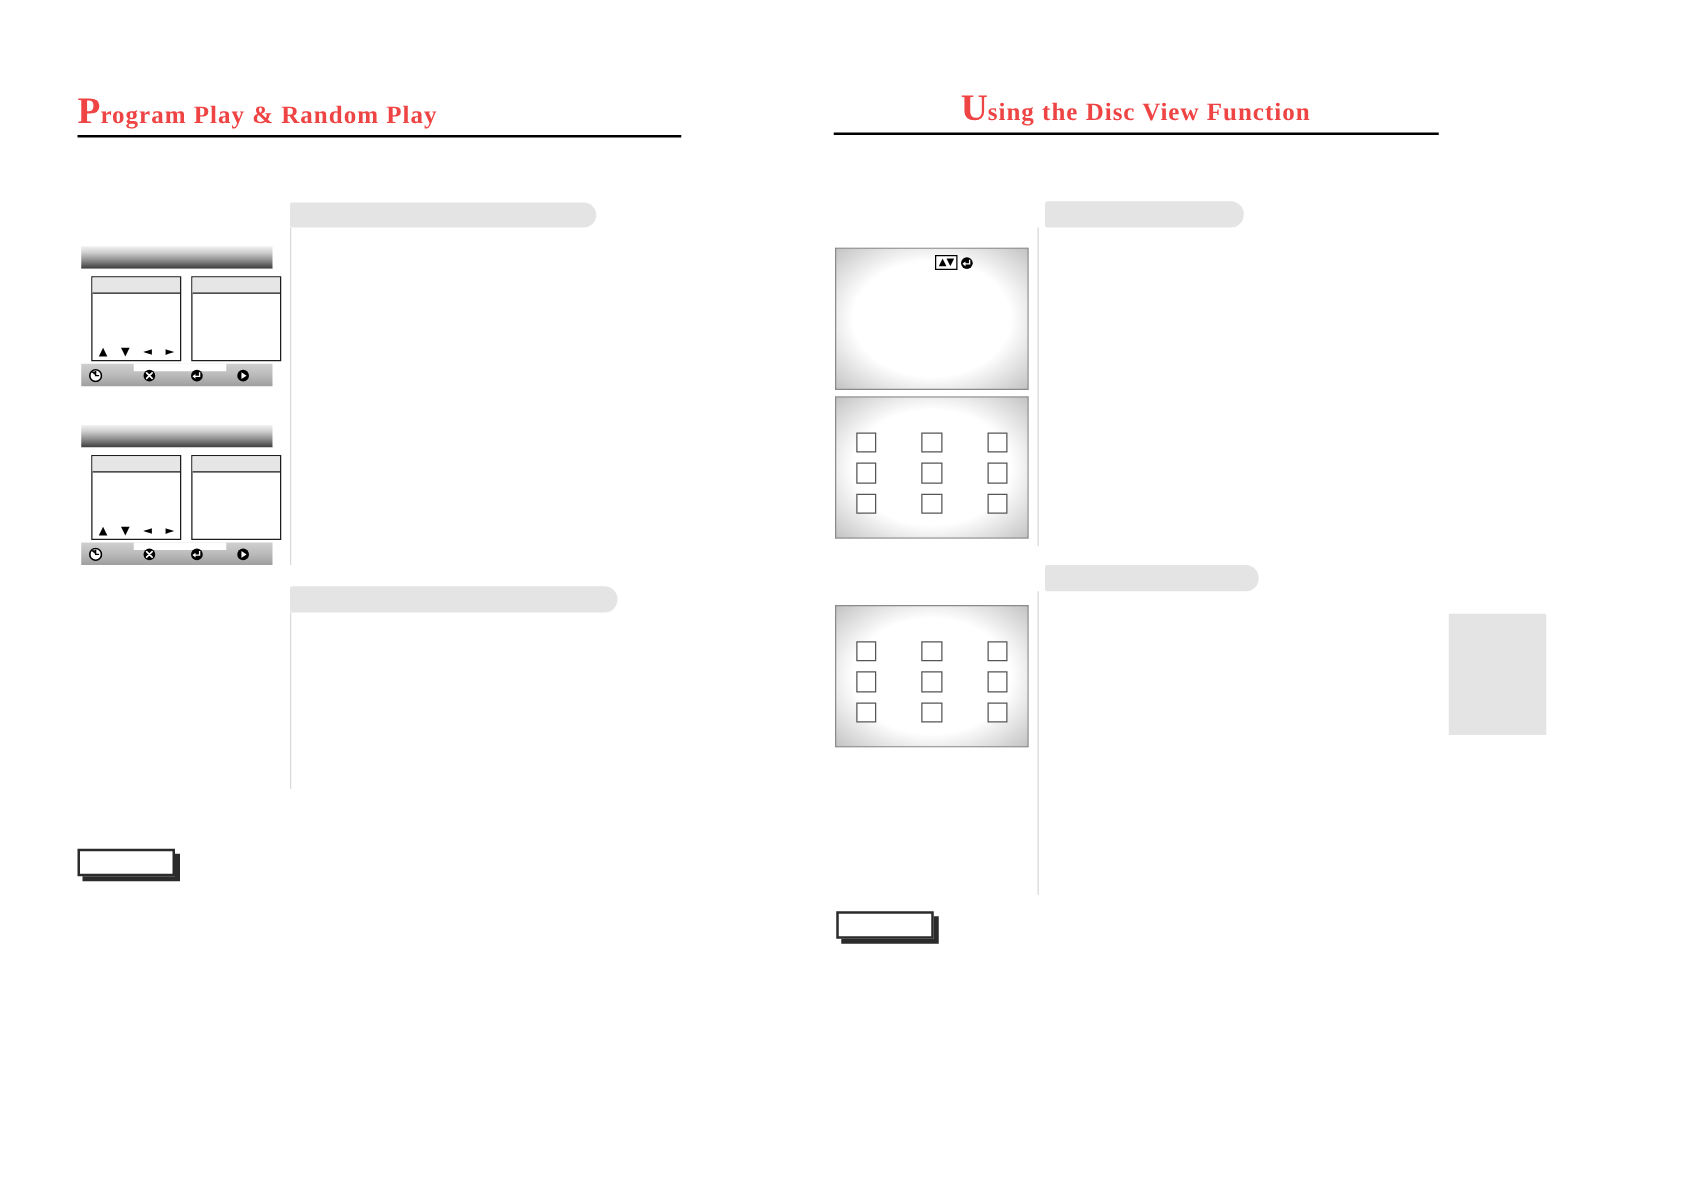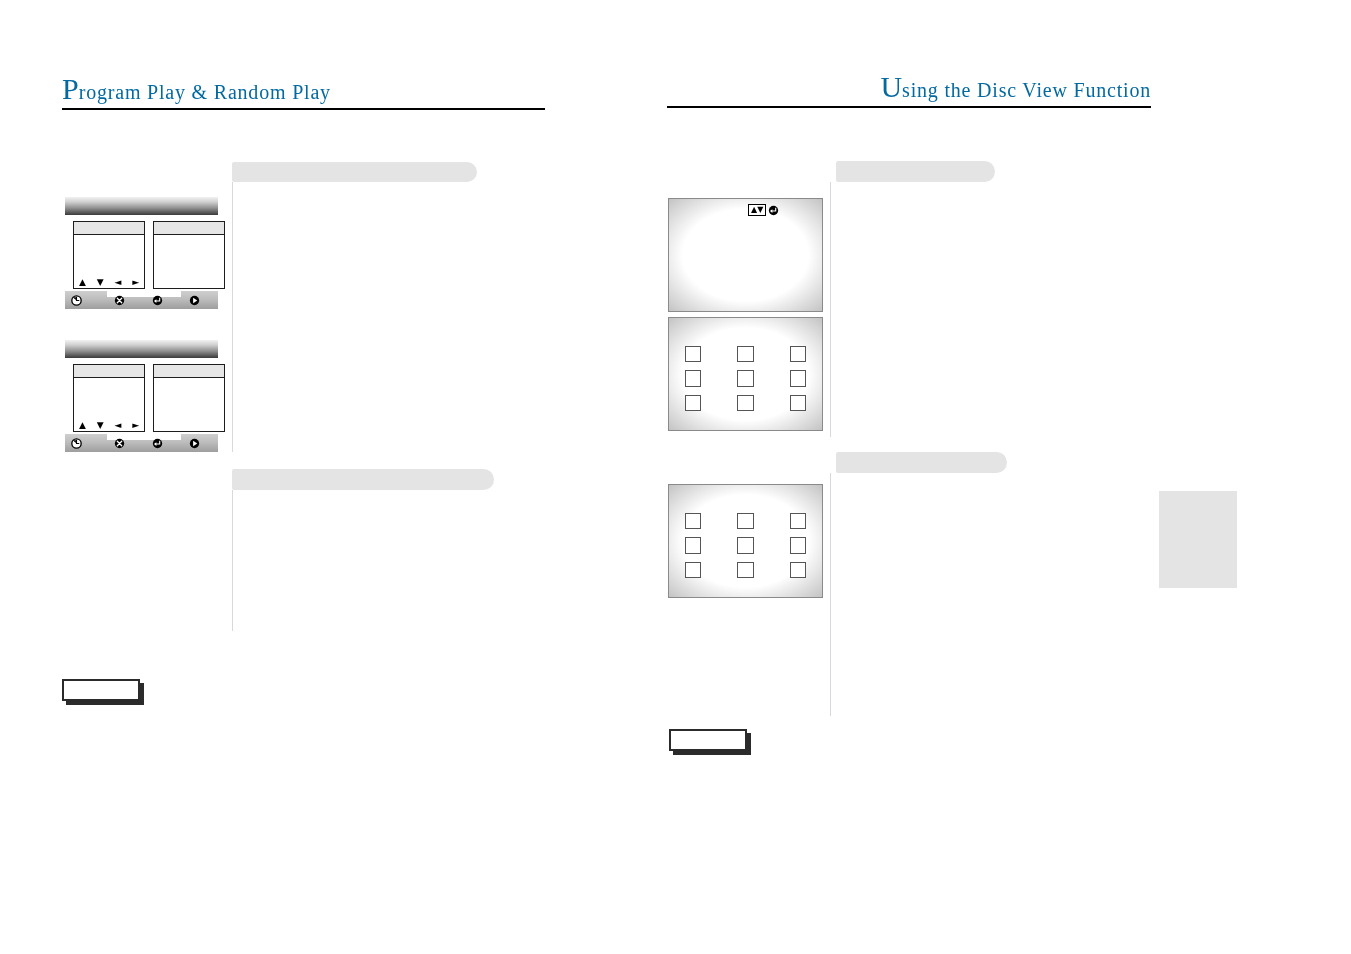--- a/index.html
+++ b/index.html
@@ -19,40 +19,40 @@
     position: absolute;
     inset: 0;
     background: #ffffff;
   }
 
   
   .heading {
     position: absolute;
     white-space: nowrap;
     font-family: "Liberation Serif", serif;
-    font-weight: normal;
-    color: #0369a1;
+    font-weight: bold;
+    color: #ef4444;
   }
   .heading .drop {
     font-size: 30px;
     line-height: 1;
     letter-spacing: 0px;
   }
   .heading .rest {
     font-size: 20px;
     letter-spacing: 0.8px;
   }
   .rule {
     position: absolute;
     background: #000000;
     height: 2px;
   }
 
   #heading-left { left: 62px; top: 74px; }
-  #heading-right { left: 666px; top: 72px; width: 485px; text-align: right; }
+  #heading-right { left: 666px; top: 72px; width: 485px; text-align: center; }
 
   #rule-left  { left: 62px;  top: 108px; width: 483px; }
   #rule-right { left: 667px; top: 106px; width: 484px; }
 
   
   .section-bar {
     position: absolute;
     background: #e4e4e4;
     border-top-right-radius: 15px;
     border-bottom-right-radius: 15px;

